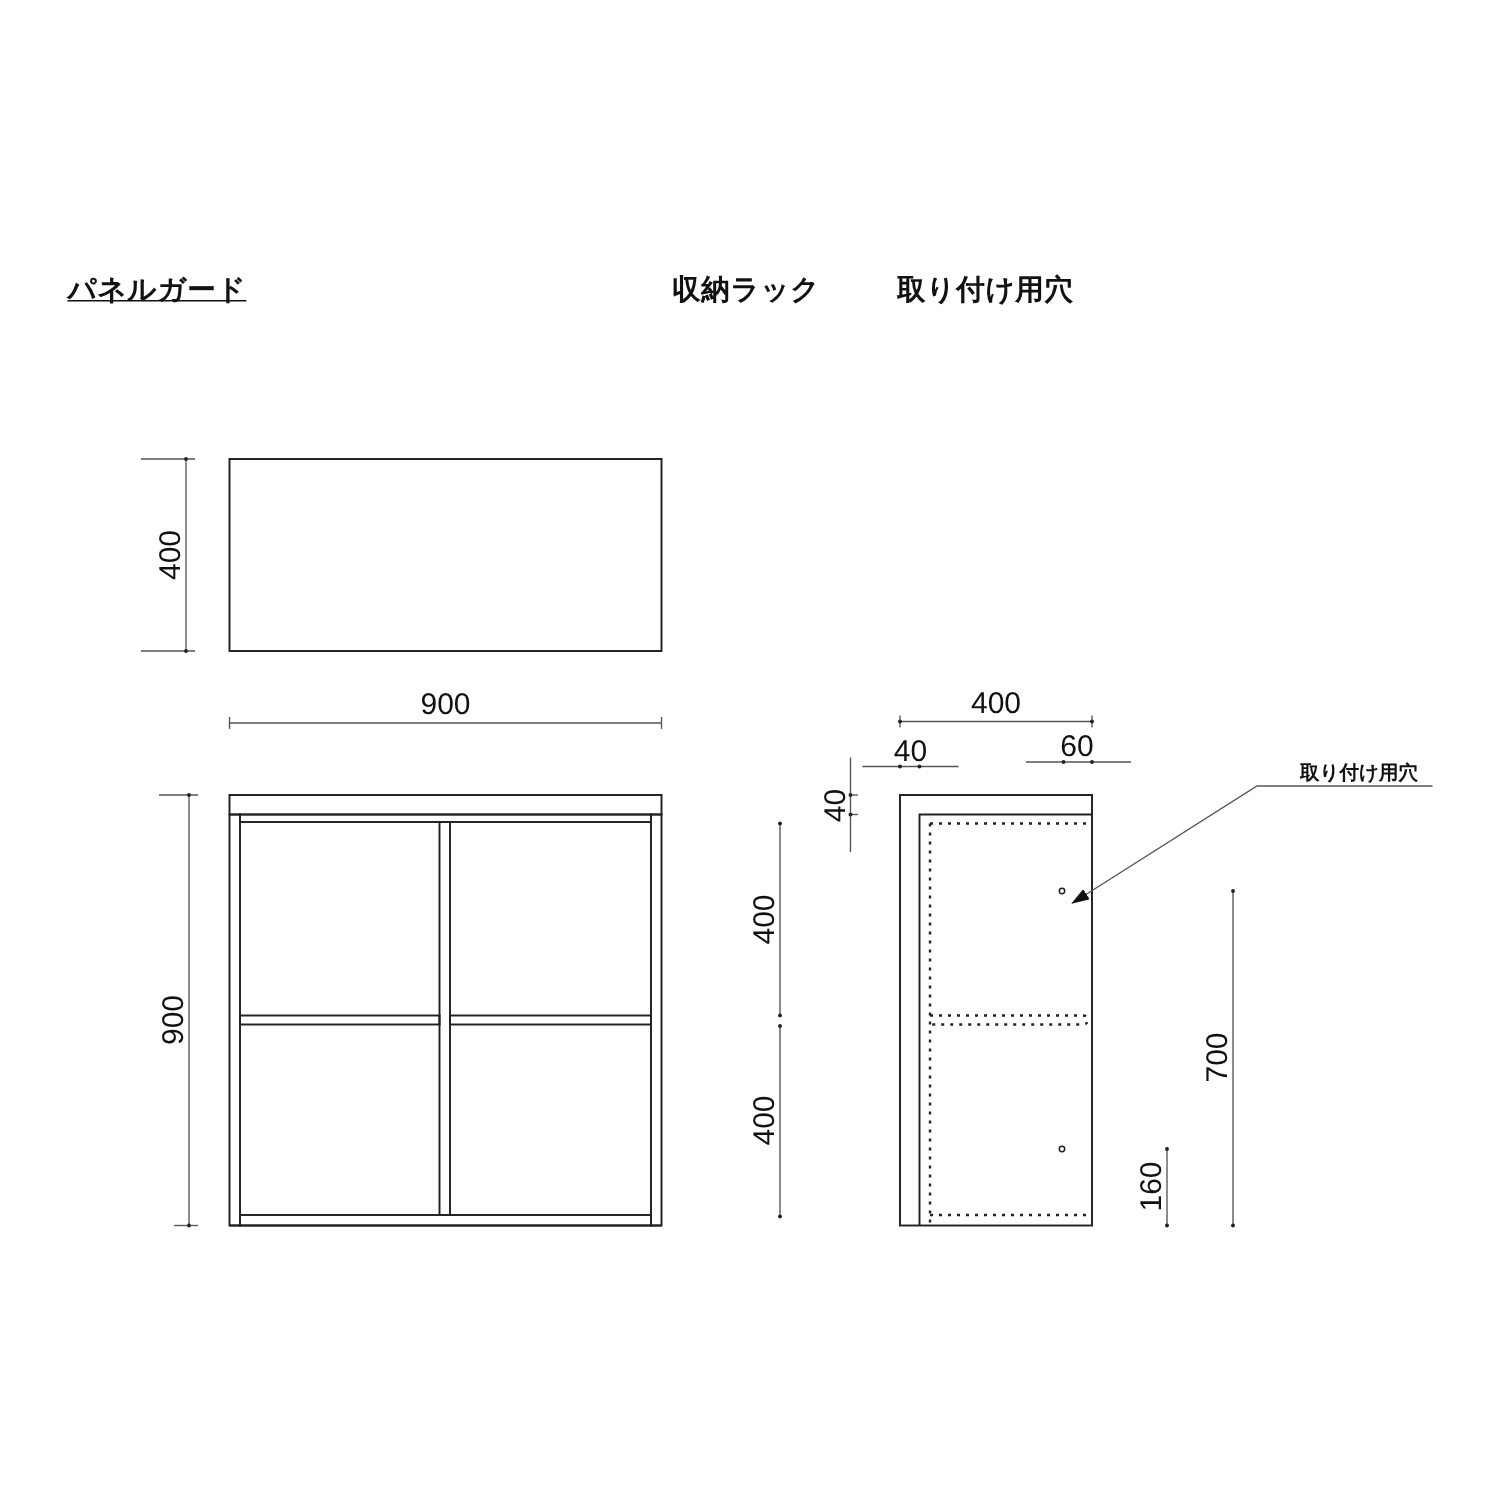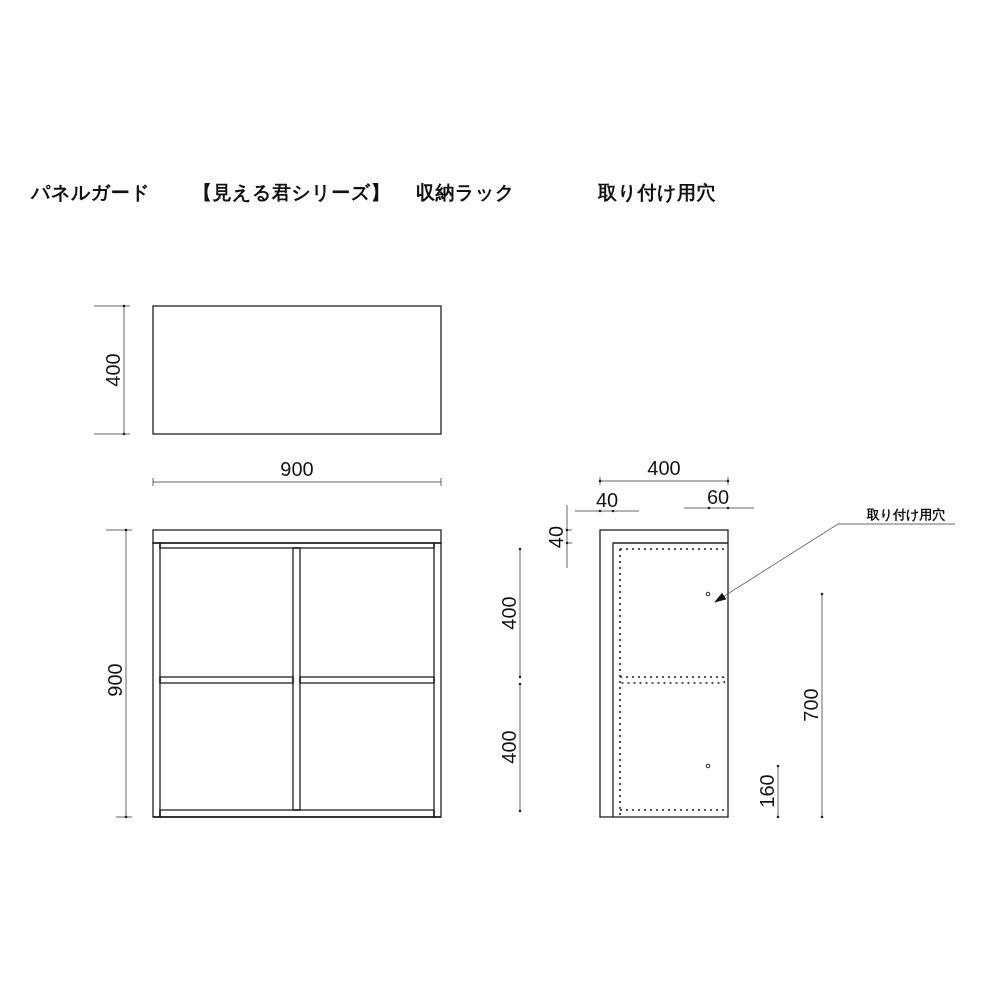--- a/index.html
+++ b/index.html
@@ -10,23 +10,22 @@
   .lbl { font-family:"DejaVu Sans", sans-serif; font-size:13px; font-weight:bold; fill:#111; }
   .ln { stroke:#222; stroke-width:1.3; fill:none; }
   .thin { stroke:#555; stroke-width:0.9; fill:none; }
   .dot { stroke:#222; stroke-width:1.6; fill:none; stroke-dasharray:2 4; }
 </style>
 </head>
 <body>
 
 <div id="canvas">
 
-  <div class="title" style="left:31px;">パネルガード</div>
-  <div class="title" style="left:193px;">【見える君シリーズ】</div>
-  <div class="title" style="left:416px;">収納ラック</div>
+  <div class="title" style="left:45px;text-decoration:underline;">パネルガード</div>
+  <div class="title" style="left:448px;">収納ラック</div>
   <div class="title" style="left:598px;">取り付け用穴</div>
 
   <svg width="1000" height="1000" viewBox="0 0 1000 1000">
     <defs>
       <marker id="arrowhead" markerWidth="12" markerHeight="8" refX="11" refY="4" orient="auto" markerUnits="userSpaceOnUse">
         <path d="M0,0 L12,4 L0,8 Z" fill="#111"></path>
       </marker>
     </defs>
 
     <g>

